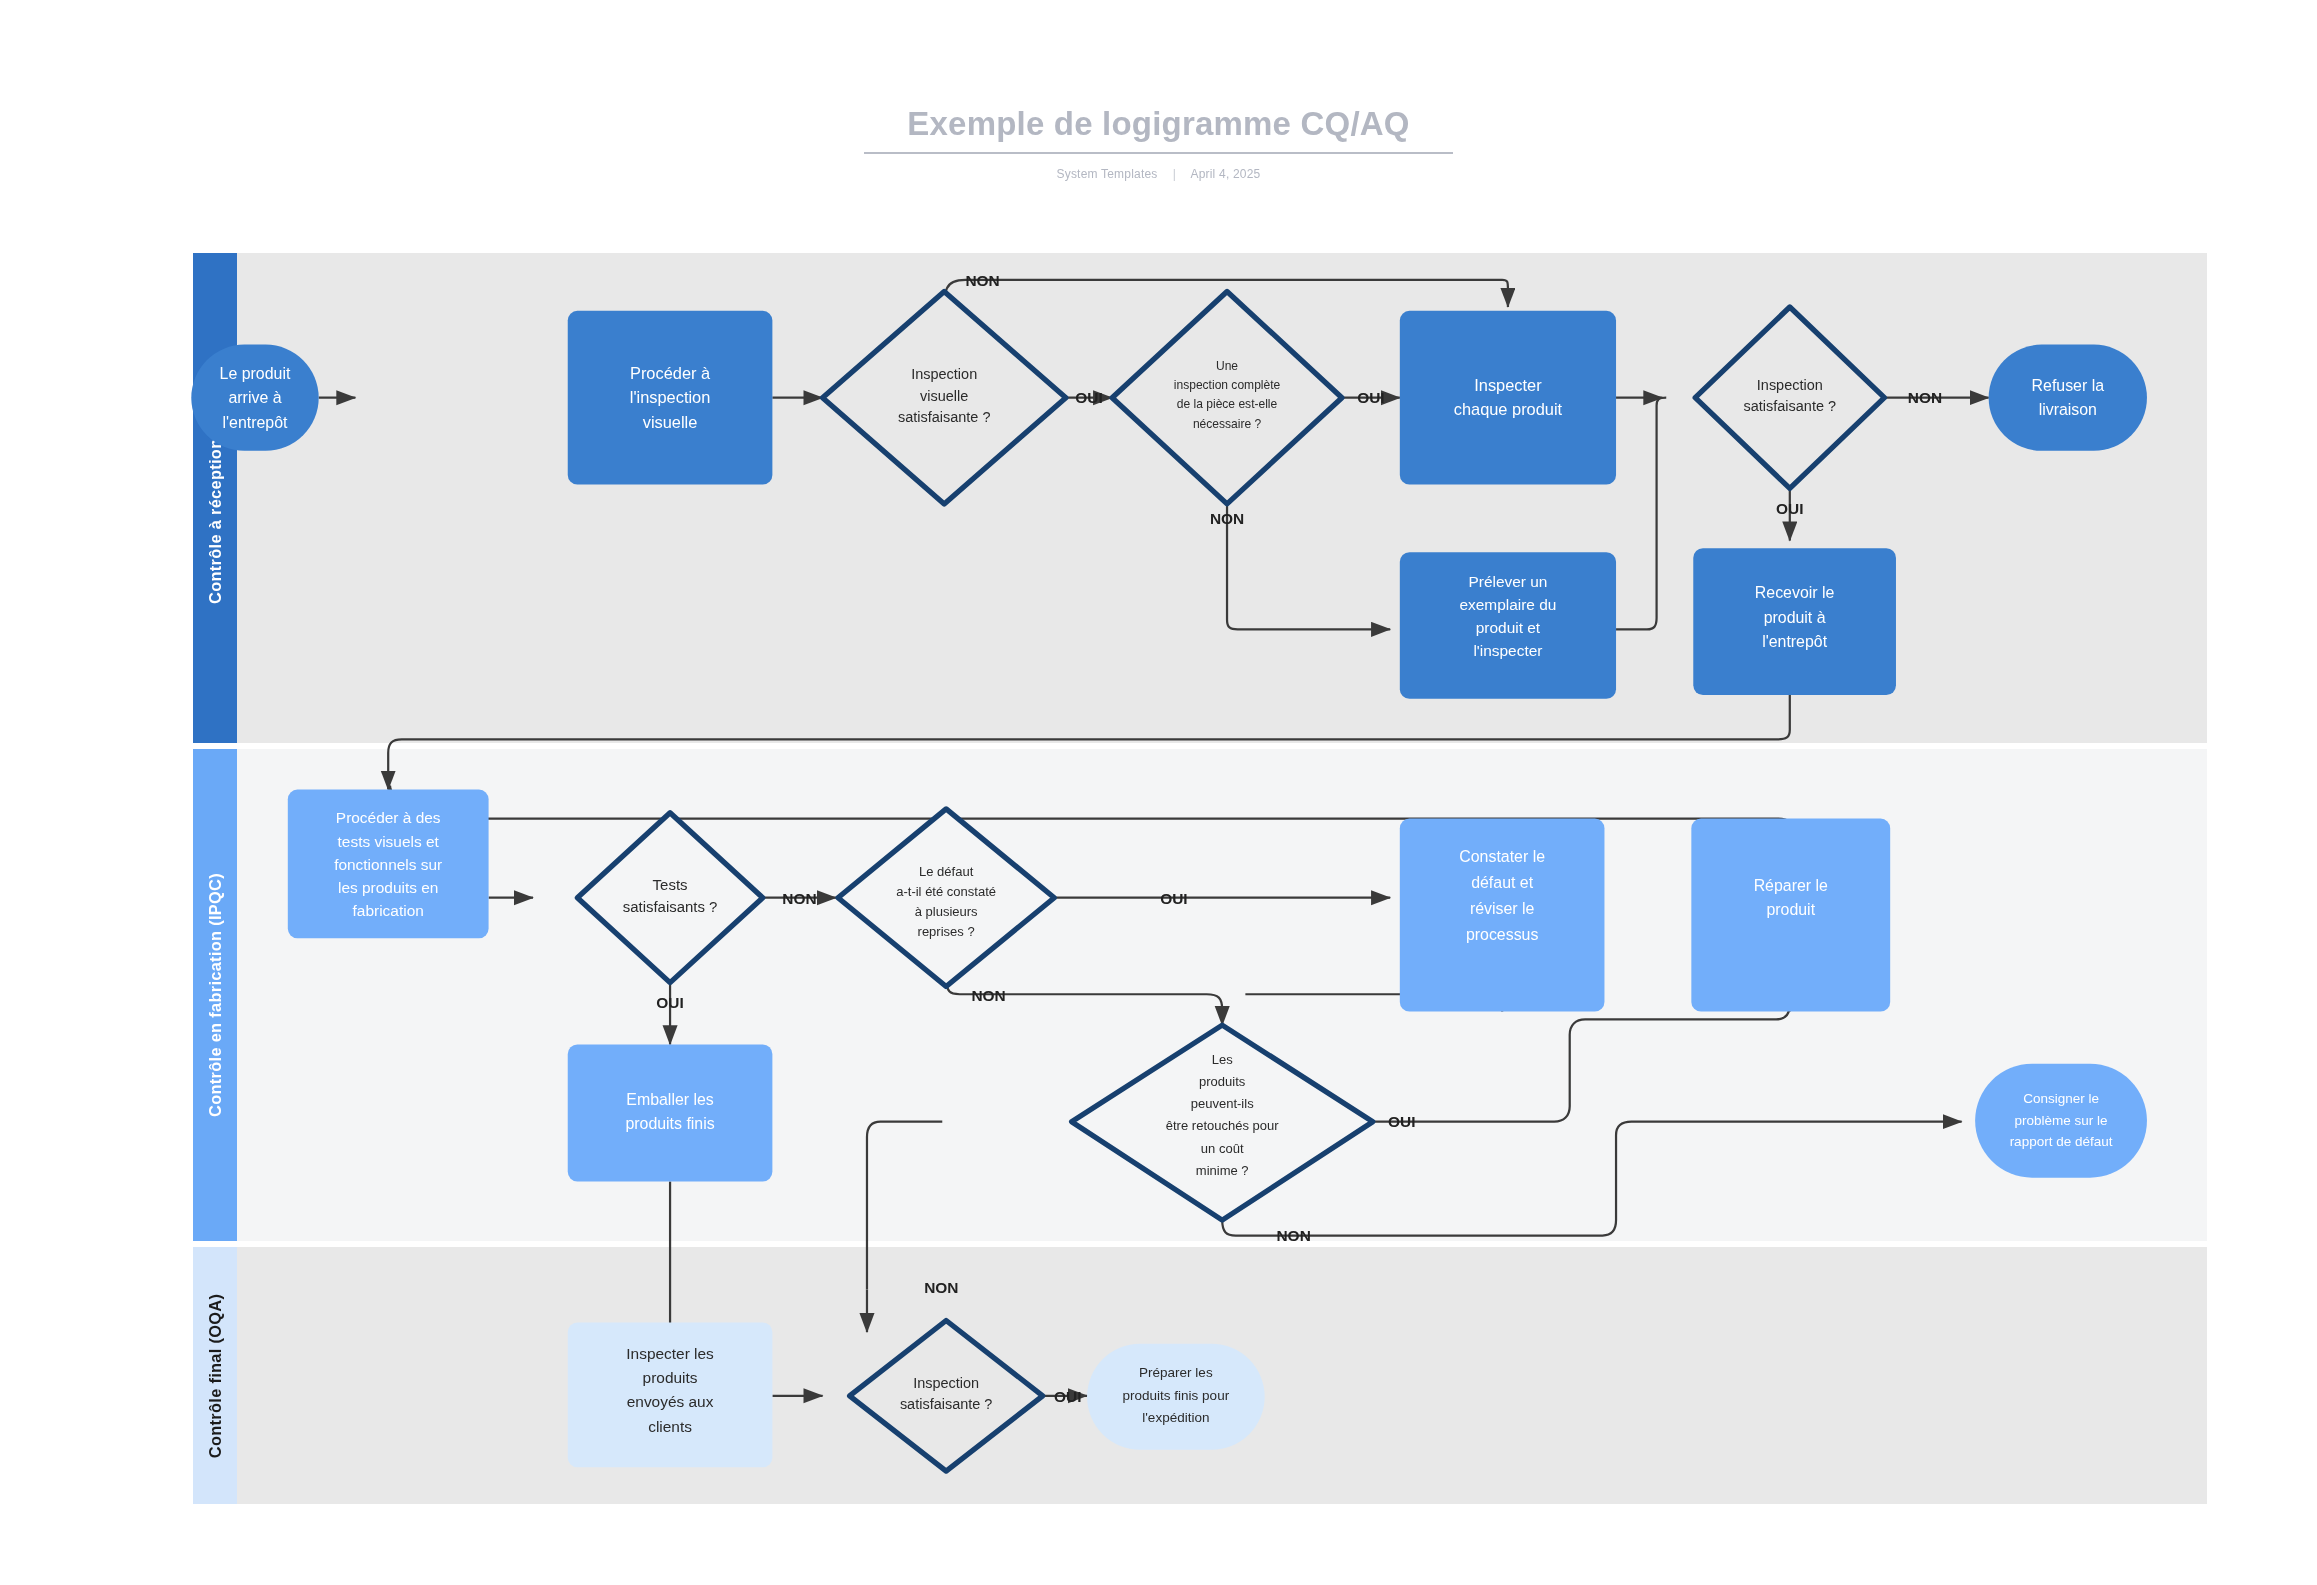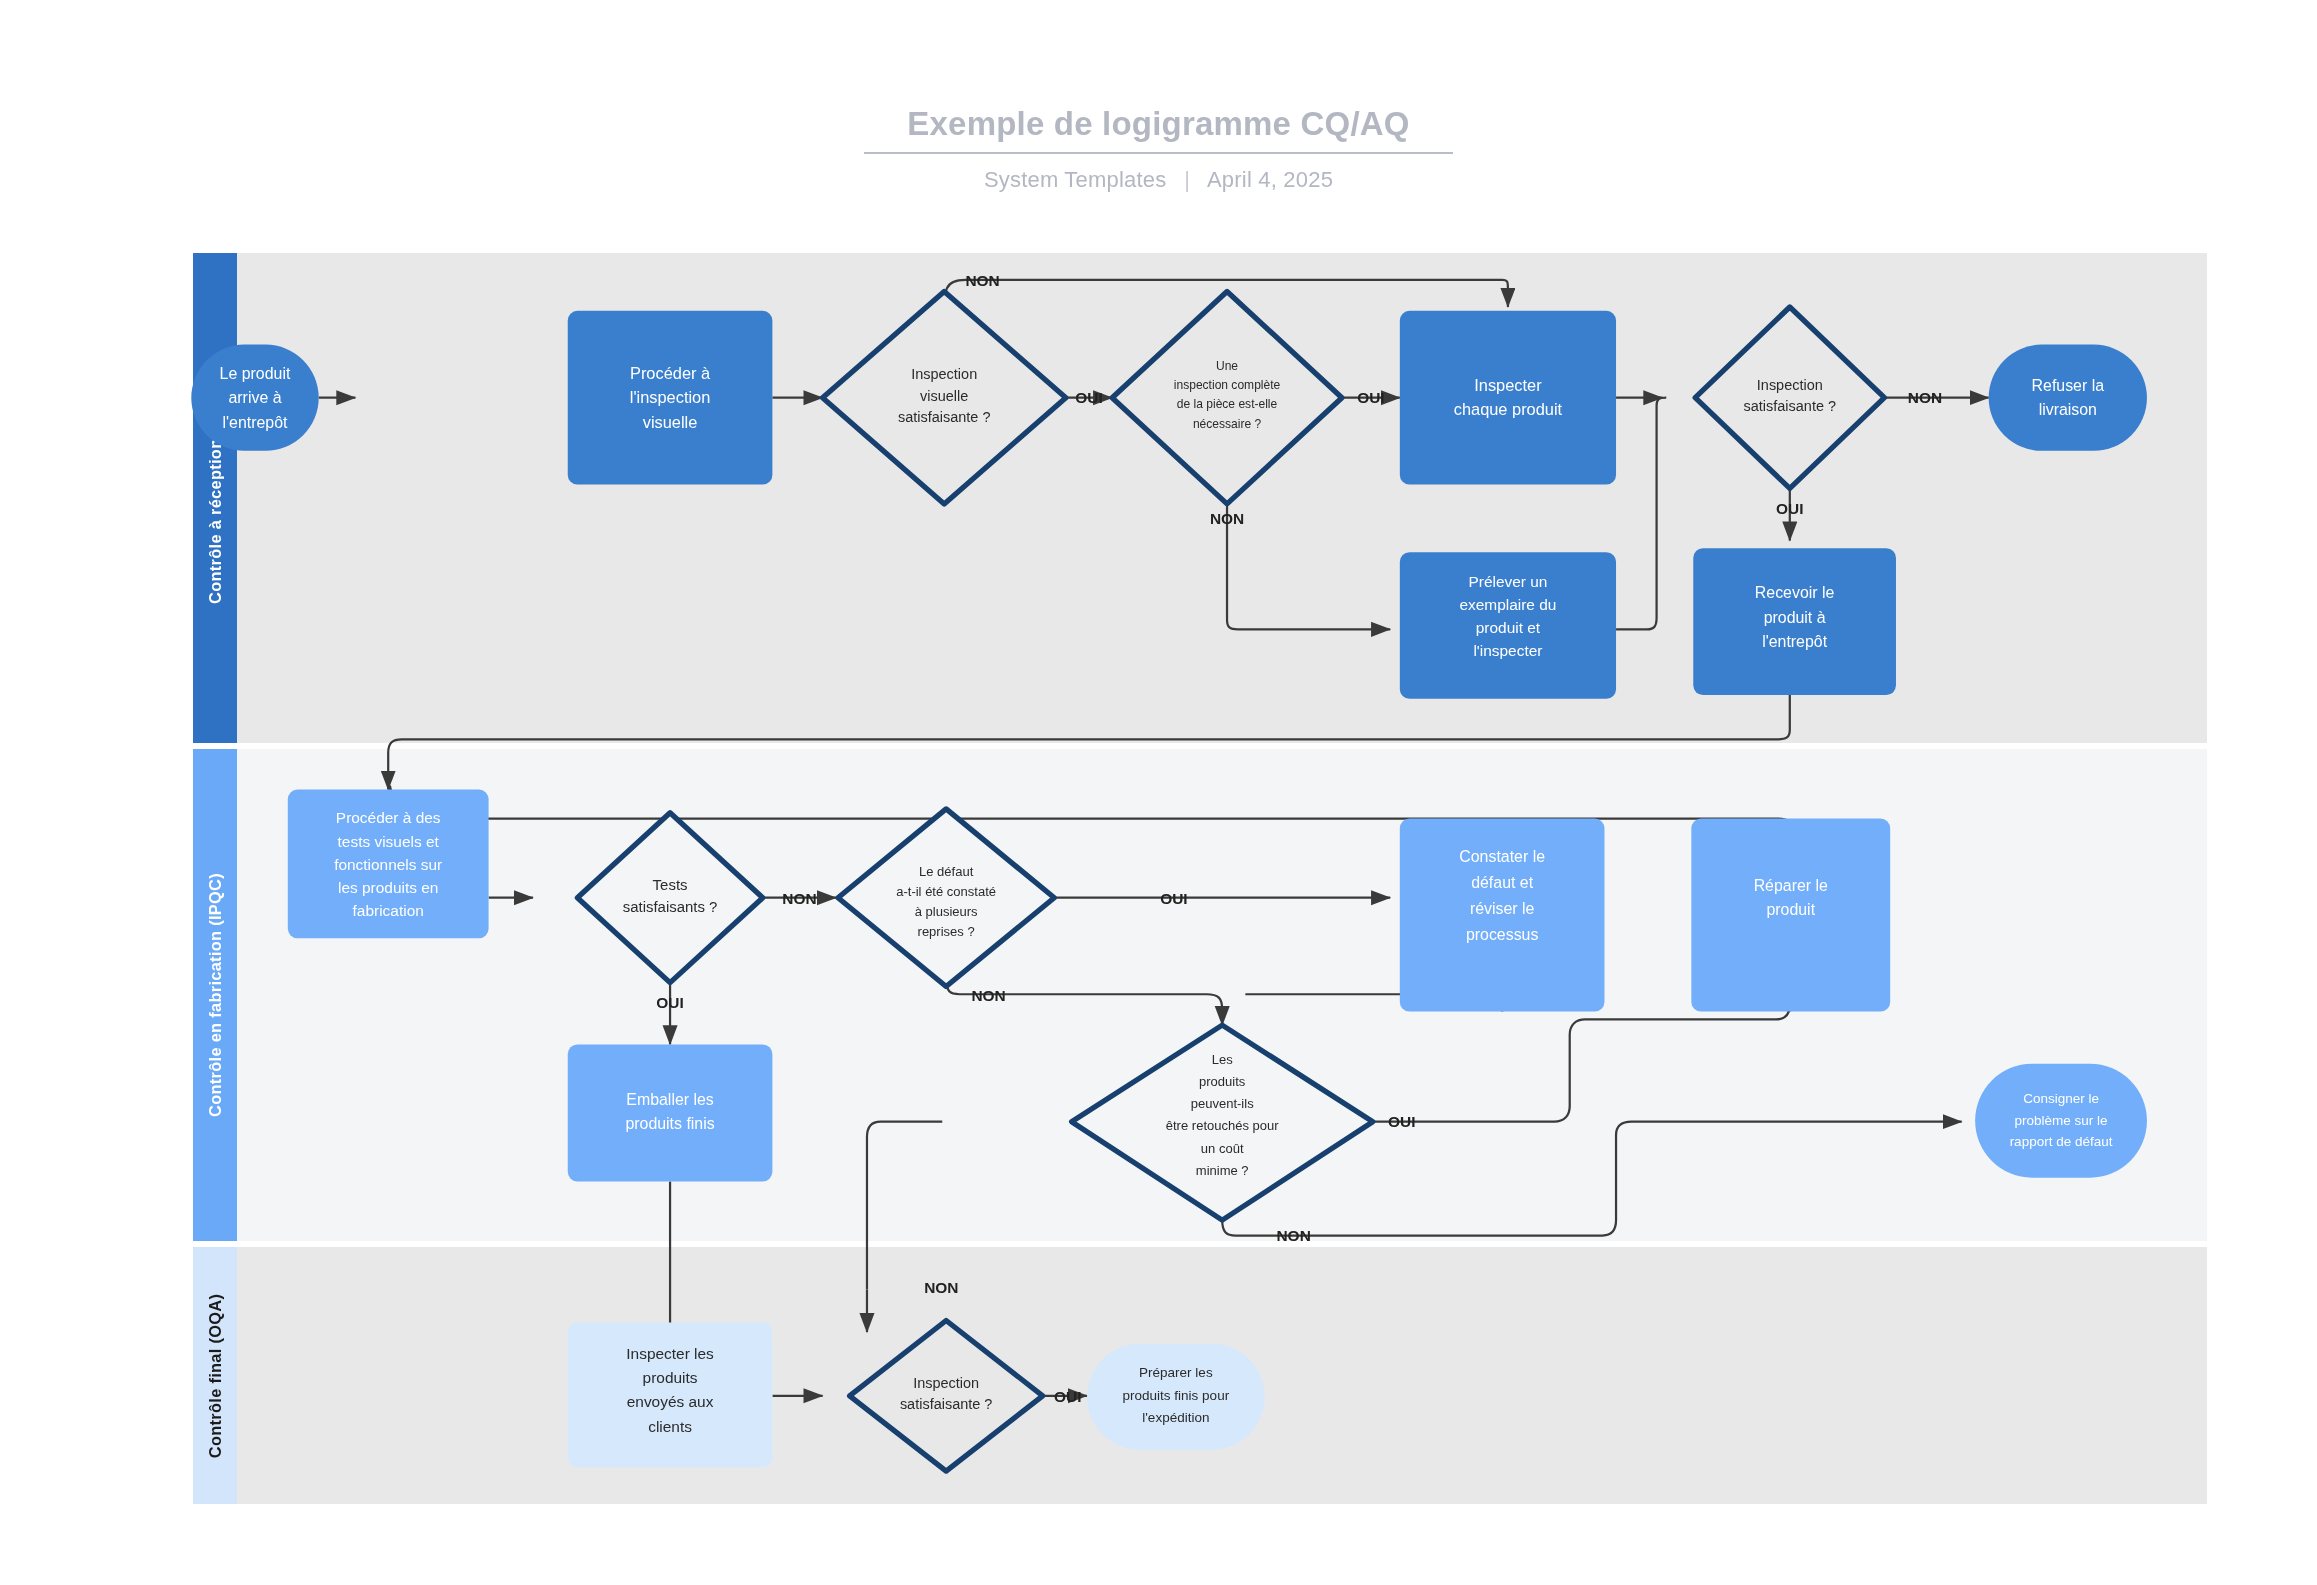--- a/index.html
+++ b/index.html
@@ -13,21 +13,21 @@
   #stage { position:relative; width:2317px; height:1585px; }
 
   
   .hdr { position:absolute; left:0; right:0; top:106px; text-align:center; }
   .hdr-title {
     font-size:33px; font-weight:bold; color:#b3b7c2;
     letter-spacing:0.2px; line-height:1.1; padding-bottom:9.7px;
     display:inline-block;
   }
   .hdr-rule { width:589px; height:1.9px; background:#b9bdc7; margin:0 auto 13.5px; }
-  .hdr-sub { font-size:22px; color:#b3b7c2; letter-spacing:0.2px; }
+  .hdr-sub { font-size:12px; color:#b3b7c2; letter-spacing:0.2px; }
   .hdr-sub .sep { display:inline-block; margin:0 11.6px; color:#c8ccd4; }
 
   
   .lane { position:absolute; }
   .lane-tab {
     position:absolute; width:44px; top:0; bottom:0;
   }
   .lane-tab span{
     position:absolute; left:50%; top:50%;
     transform:translate(-50%,-50%) rotate(-90deg);

